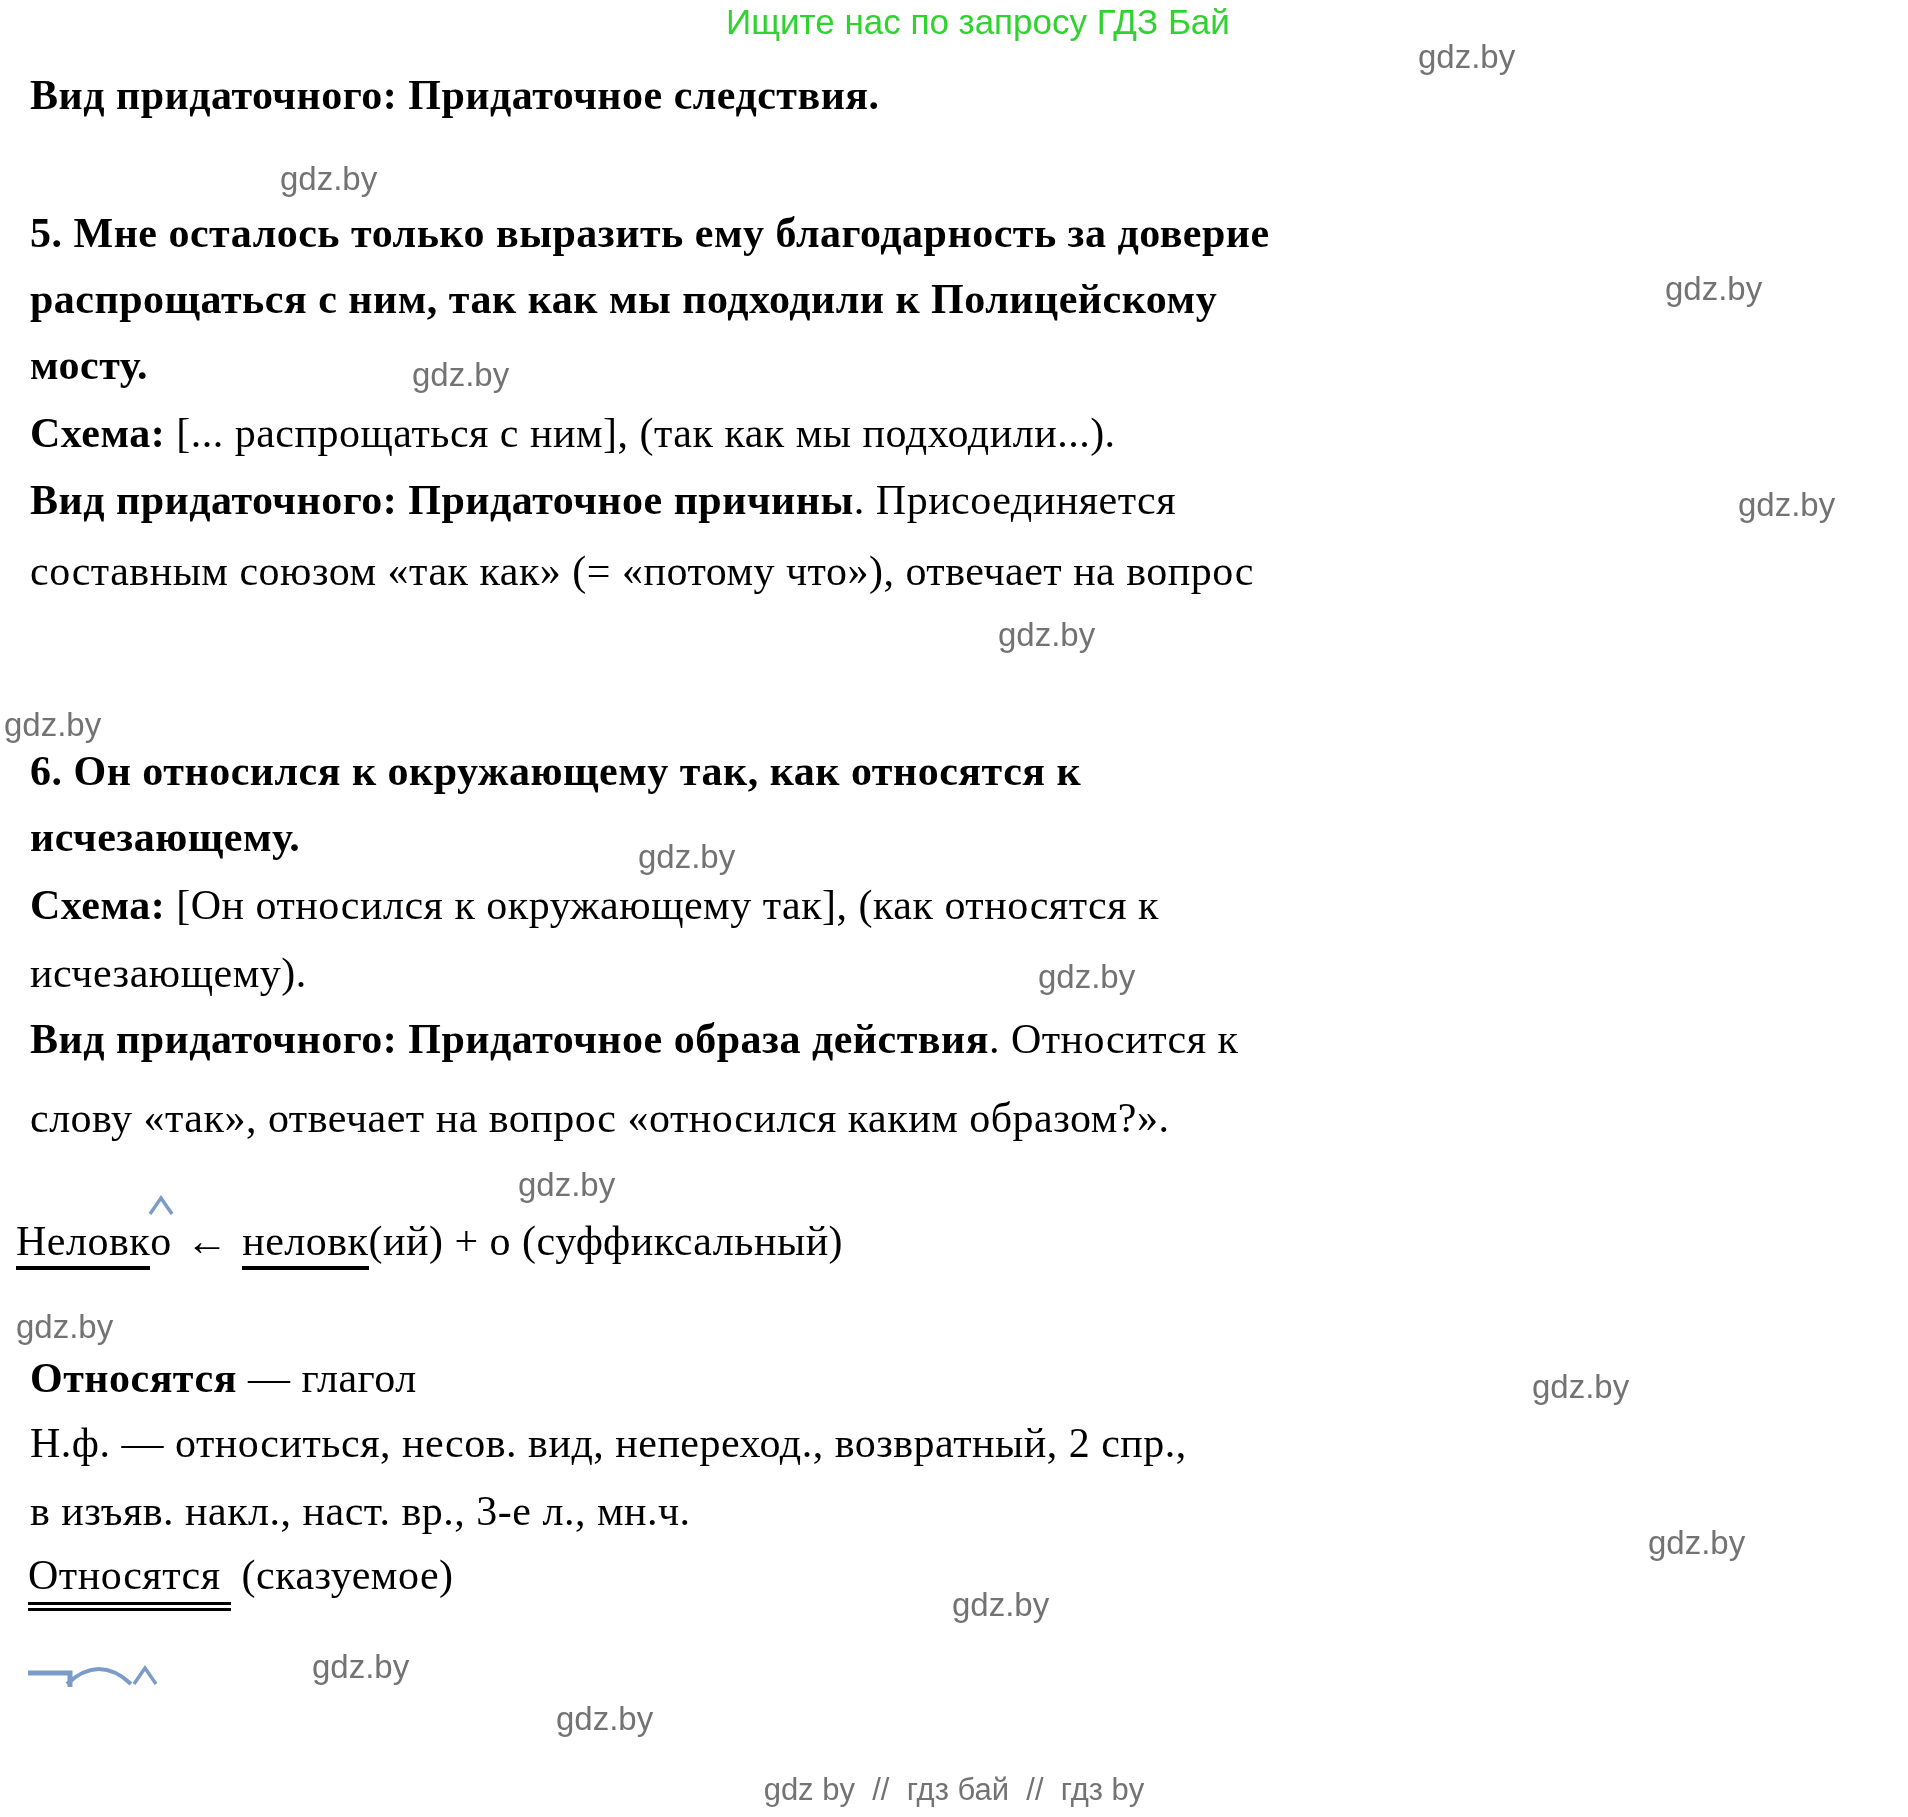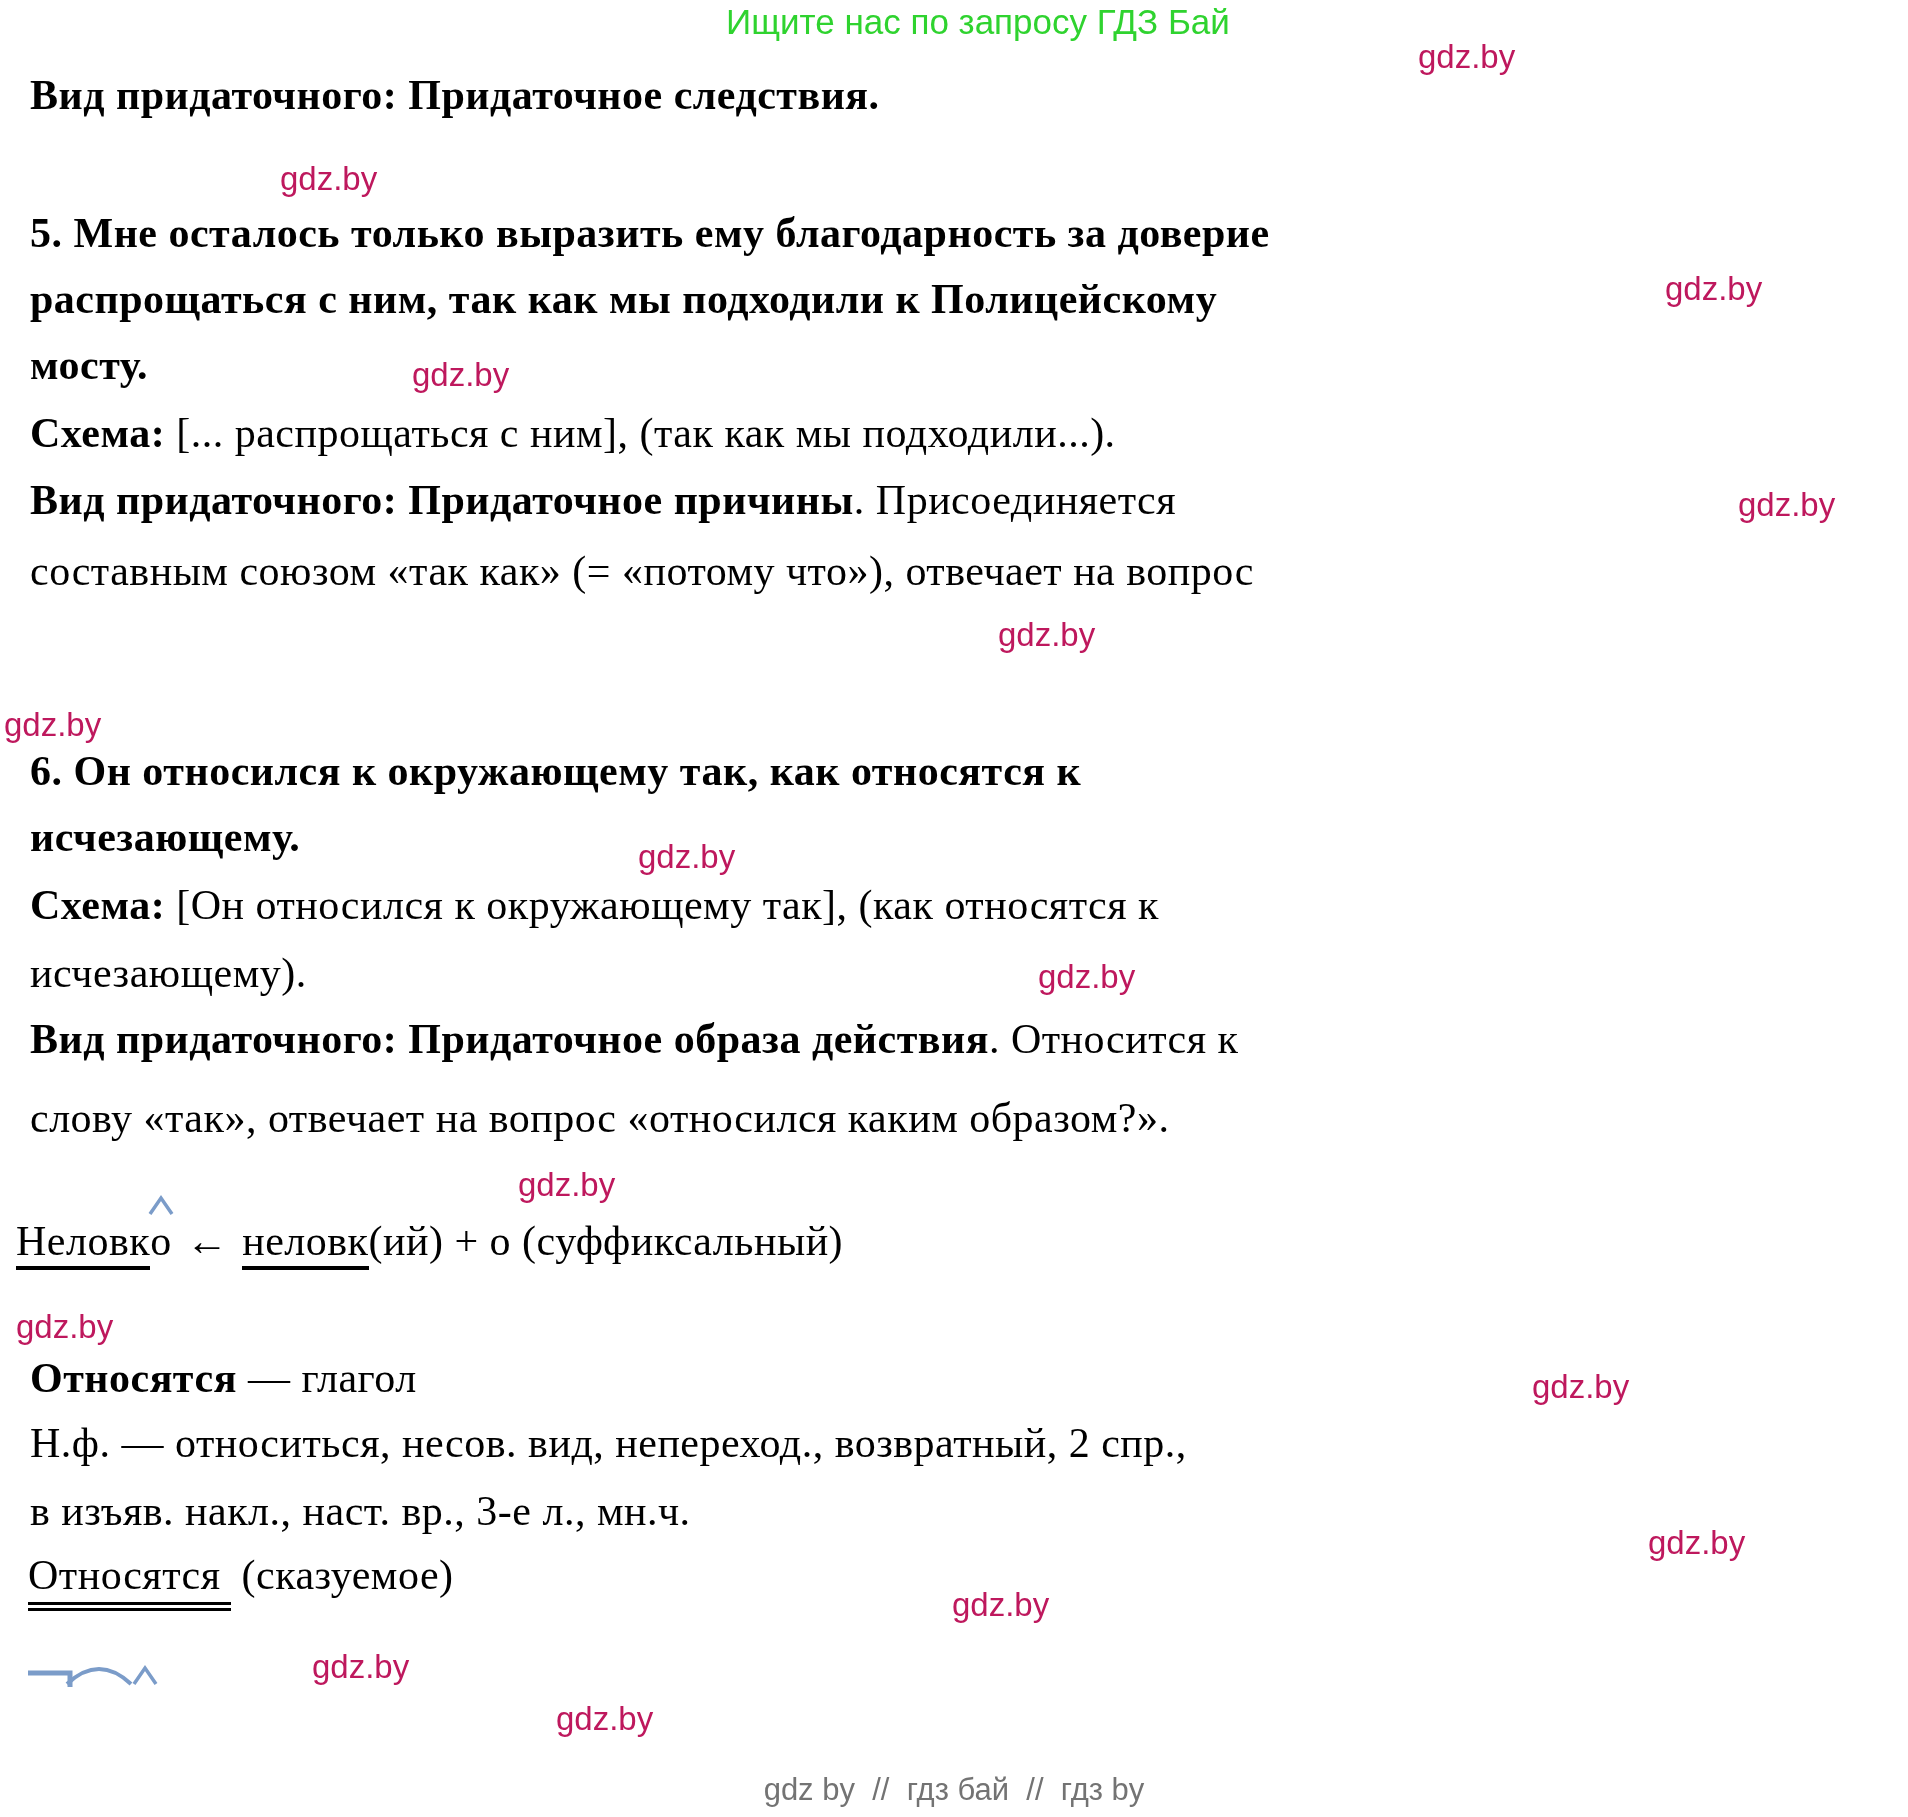--- a/index.html
+++ b/index.html
@@ -2,21 +2,21 @@
 <html><head>
 <meta charset="utf-8">
 <style>
   html,body{margin:0;padding:0;background:#ffffff;}
   #page{position:relative;width:1908px;height:1817px;background:#ffffff;overflow:hidden;
         font-family:"Liberation Serif", serif;color:#000;}
   .line{position:absolute;white-space:pre;font-size:42px;line-height:1.1;letter-spacing:.5px;}
   .b{font-weight:700;}
   .promo{position:absolute;top:2px;left:0;width:100%;text-align:center;
          font-family:"Liberation Sans", sans-serif;font-size:35px;color:#2fd32f;margin-left:24px;}
-  .wm{position:absolute;font-family:"Liberation Sans", sans-serif;font-size:33px;color:#be185d;white-space:pre;}
+  .wm{position:absolute;font-family:"Liberation Sans", sans-serif;font-size:33px;color:#737373;white-space:pre;}
   .footer{position:absolute;top:1772px;left:0;width:100%;text-align:center;
           font-family:"Liberation Sans", sans-serif;font-size:31px;color:#737373;white-space:pre;}
   .ul{border-bottom:4px solid #000;padding-bottom:2px;}
   .dul{border-bottom:9px double #000;padding-bottom:4px;padding-right:10px;}
   .caret-host{position:relative;display:inline-block;}
   .caret-host svg{position:absolute;top:-24px;left:50%;transform:translateX(-50%);}
   .arrow{margin:0 14px;}
   .sjav{position:absolute;left:32px;top:1686px;font-size:52px;line-height:1.1;white-space:pre;}
   .mark{position:absolute;}
 </style>

